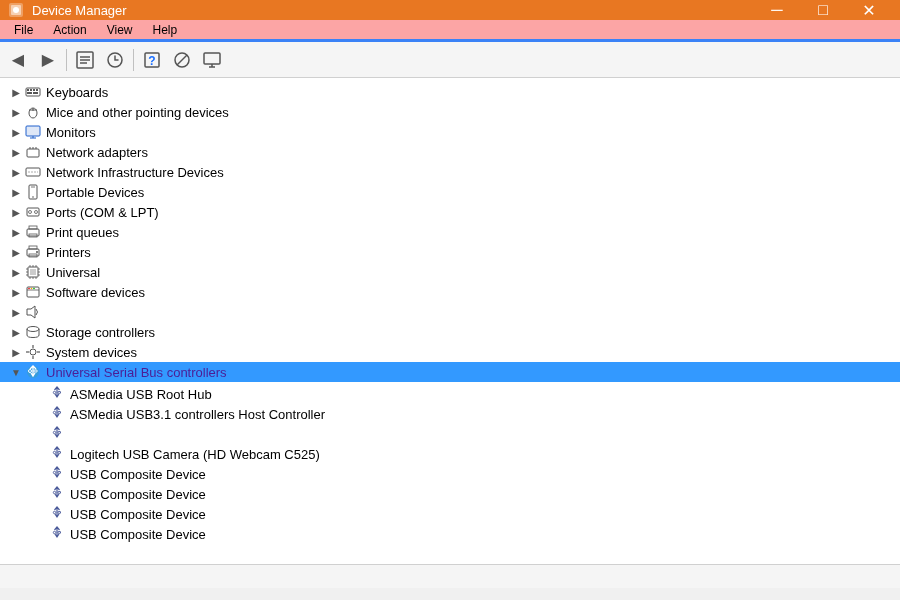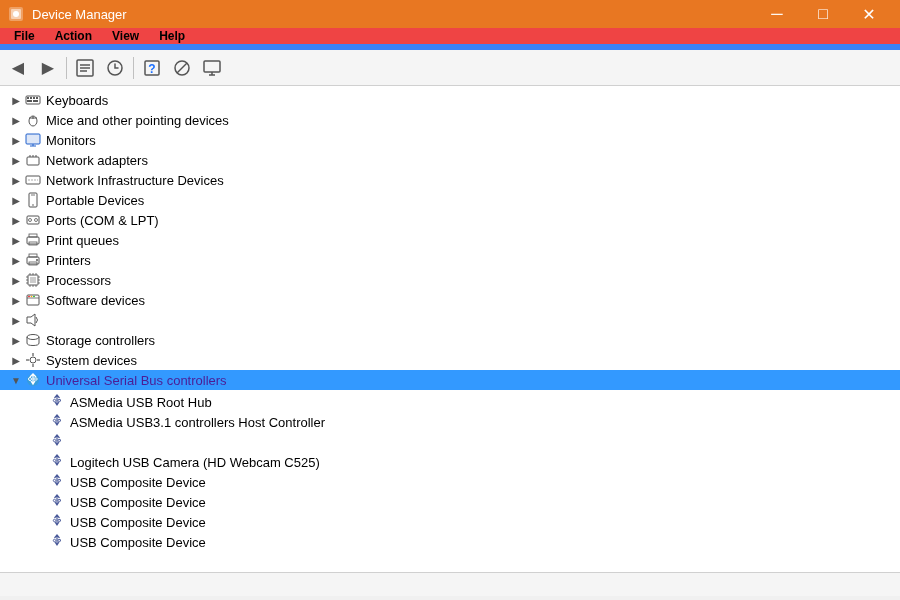--- a/index.html
+++ b/index.html
@@ -1,21 +1,21 @@
 <!DOCTYPE html>
 <html><head>
   <meta charset="utf-8">
   <style>
     * { margin: 0; padding: 0; box-sizing: border-box; }
     body { font-family: 'Segoe UI', Arial, sans-serif; font-size: 13px; background: #f0f0f0; width: 900px; height: 600px; overflow: hidden; }
 
     
     .title-bar {
       background: #e87722;
-      height: 28px;
+      height: 20px;
       display: flex;
       align-items: center;
       padding: 0 8px;
       gap: 8px;
       user-select: none;
     }
     .title-bar-icon { width: 16px; height: 16px; }
     .title-bar-title { color: white; font-size: 13px; font-weight: 400; flex: 1; }
     .title-bar-controls { display: flex; gap: 0; }
     .title-bar-btn {
@@ -23,27 +23,26 @@
       background: transparent;
       border: none;
       color: white;
       font-size: 16px;
       cursor: pointer;
       display: flex; align-items: center; justify-content: center;
     }
 
     
     .menu-bar {
-      background: #ef4444;
+      background: #fca5a5;
       height: 22px;
       display: flex;
       align-items: center;
-      border-bottom: 6px solid #3b82f6;
+      border-bottom: 3px solid #3b82f6;
       padding: 0 4px;
-      font-weight: bold;
     }
     .menu-item {
       padding: 2px 10px;
       cursor: pointer;
       font-size: 12px;
       color: #000;
     }
 
     
     .toolbar {
@@ -335,21 +334,21 @@
             <line x1="8" y1="13" x2="8" y2="15" stroke="#555" stroke-width="0.8"></line>
             <line x1="11" y1="13" x2="11" y2="15" stroke="#555" stroke-width="0.8"></line>
             <line x1="1" y1="5" x2="3" y2="5" stroke="#555" stroke-width="0.8"></line>
             <line x1="1" y1="8" x2="3" y2="8" stroke="#555" stroke-width="0.8"></line>
             <line x1="1" y1="11" x2="3" y2="11" stroke="#555" stroke-width="0.8"></line>
             <line x1="13" y1="5" x2="15" y2="5" stroke="#555" stroke-width="0.8"></line>
             <line x1="13" y1="8" x2="15" y2="8" stroke="#555" stroke-width="0.8"></line>
             <line x1="13" y1="11" x2="15" y2="11" stroke="#555" stroke-width="0.8"></line>
           </svg>
       </span>
-      <span class="item-label">Processors</span>
+      <span class="item-label">Universal</span>
     </div>
 
     <div class="tree-item">
       <span class="expand-arrow">▶</span>
       <span class="item-icon">
         <svg width="16" height="16" viewBox="0 0 16 16">
             <rect x="2" y="3" width="12" height="10" rx="1" fill="none" stroke="#555" stroke-width="1"></rect>
             <line x1="2" y1="6" x2="14" y2="6" stroke="#555" stroke-width="0.8"></line>
             <circle cx="4" cy="4.5" r="0.8" fill="#e00"></circle>
             <circle cx="6.5" cy="4.5" r="0.8" fill="#fa0"></circle>

